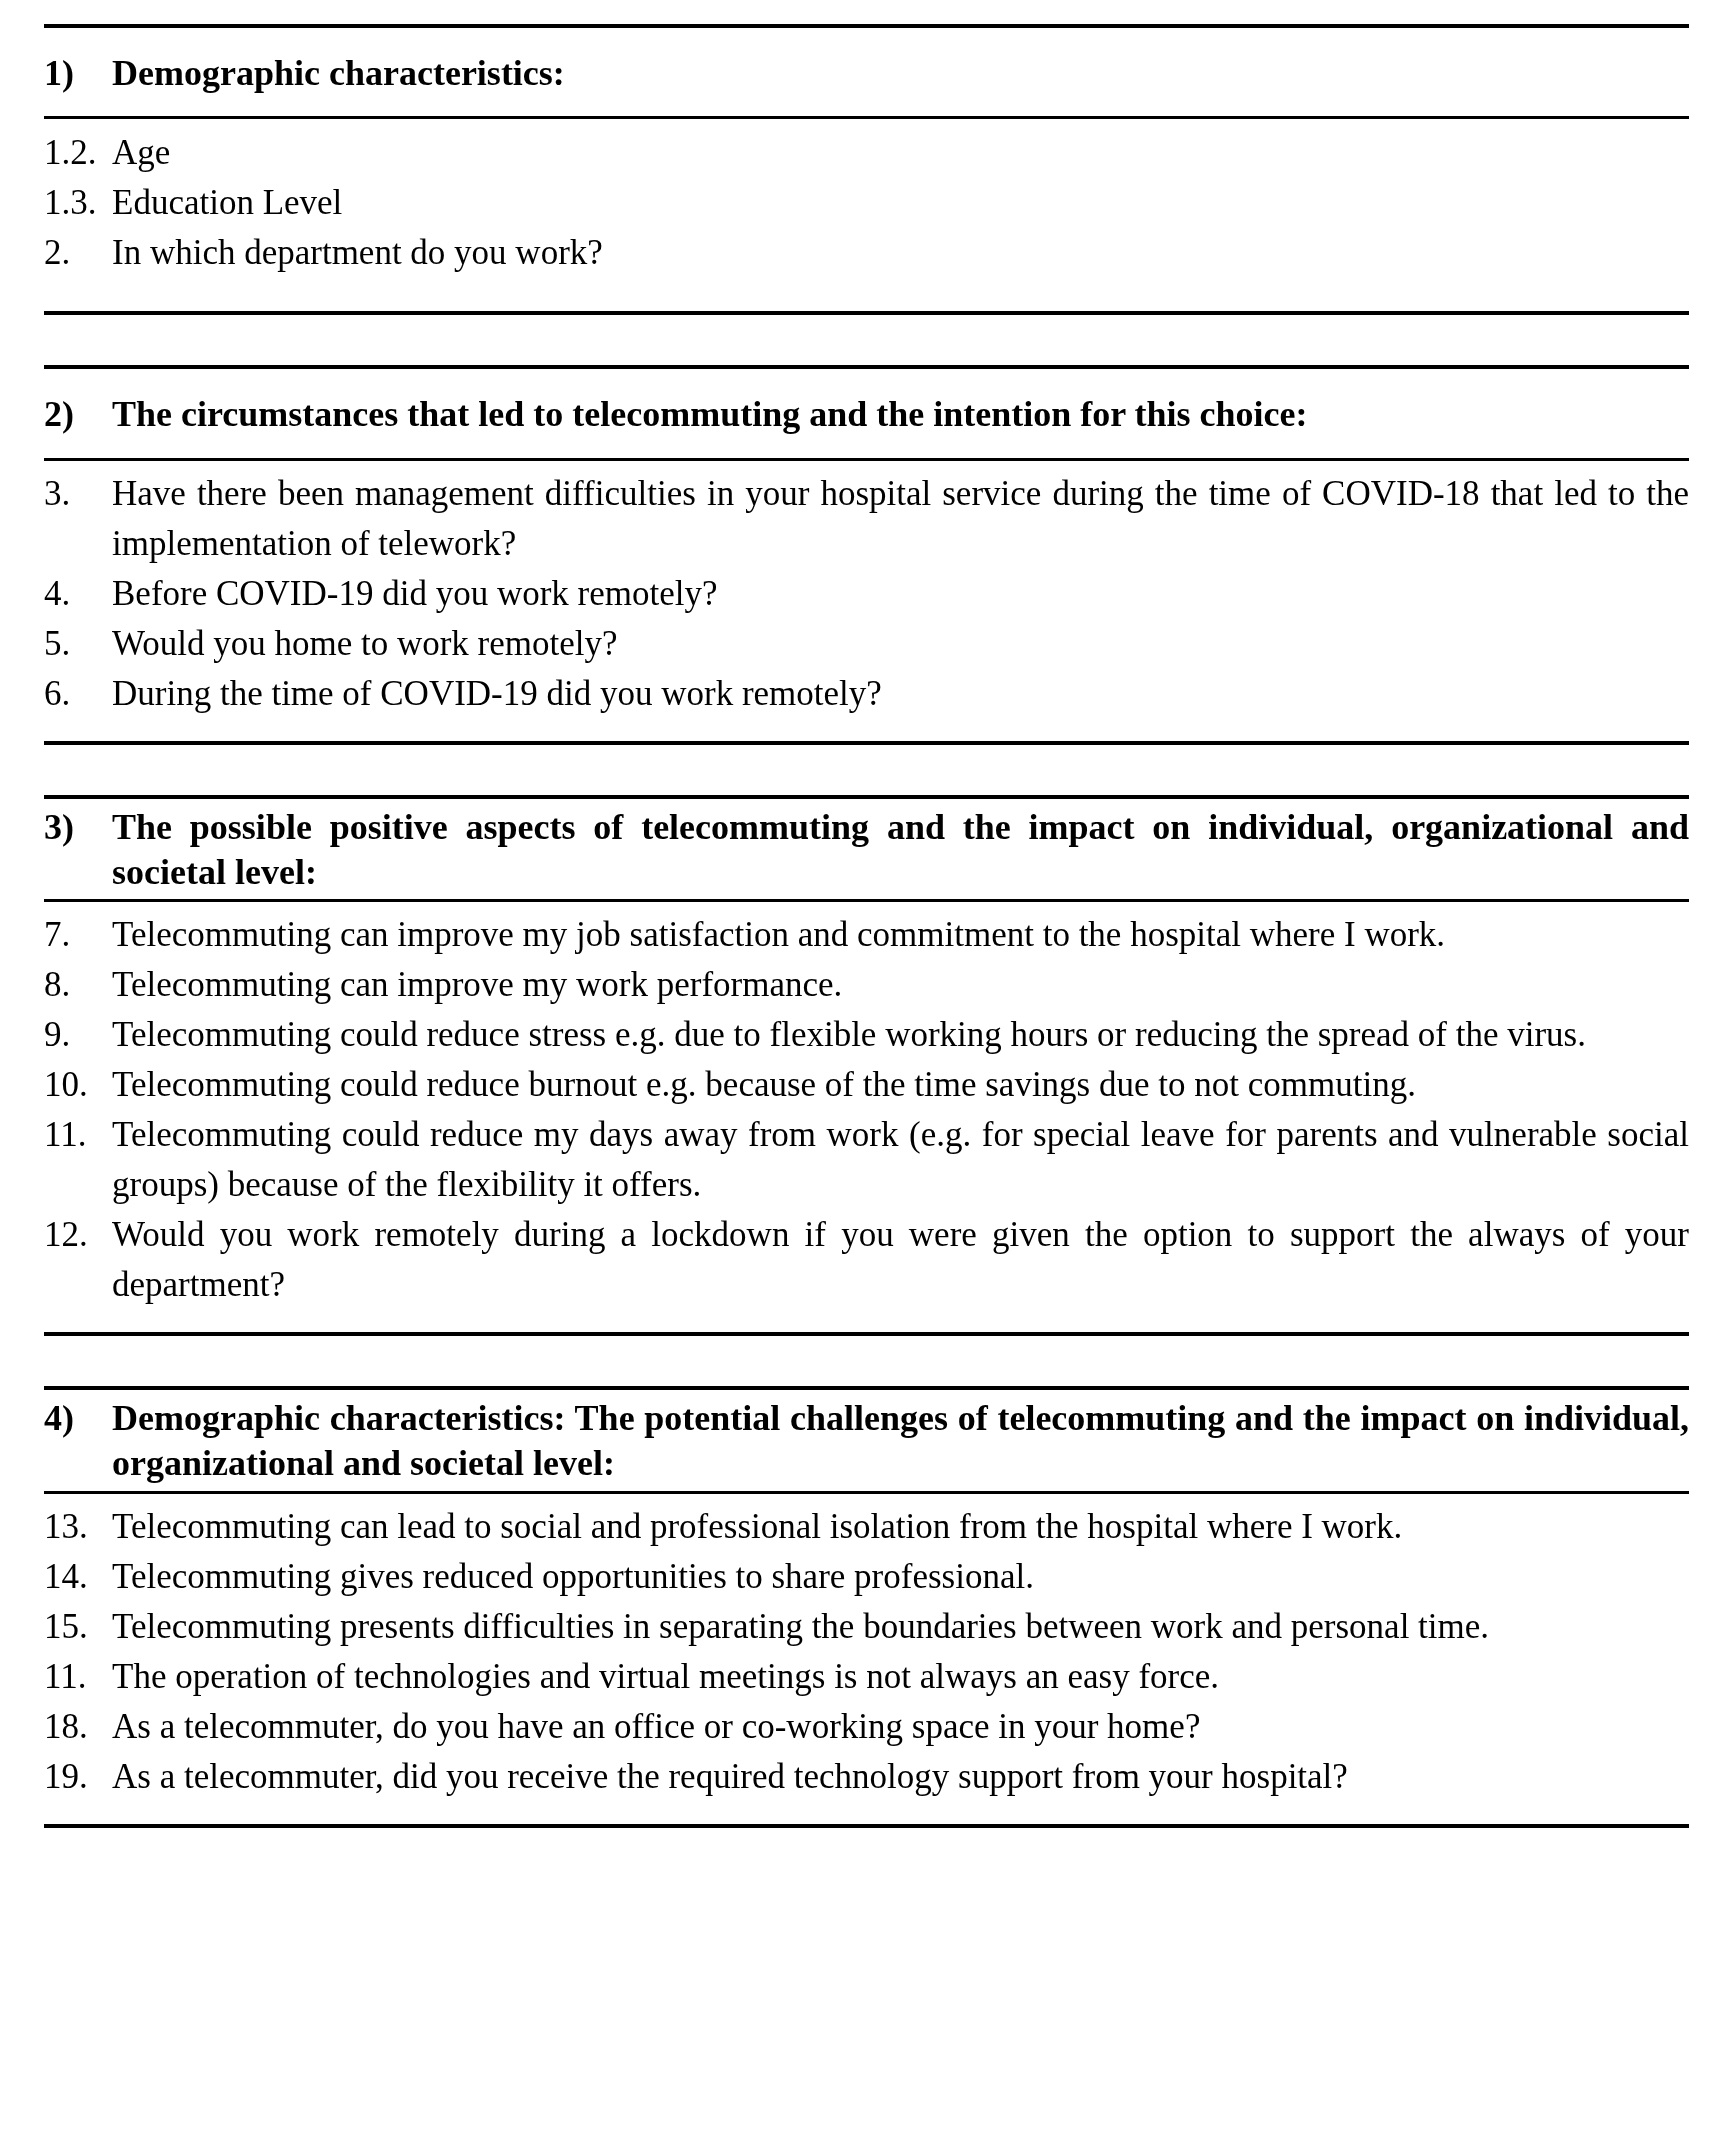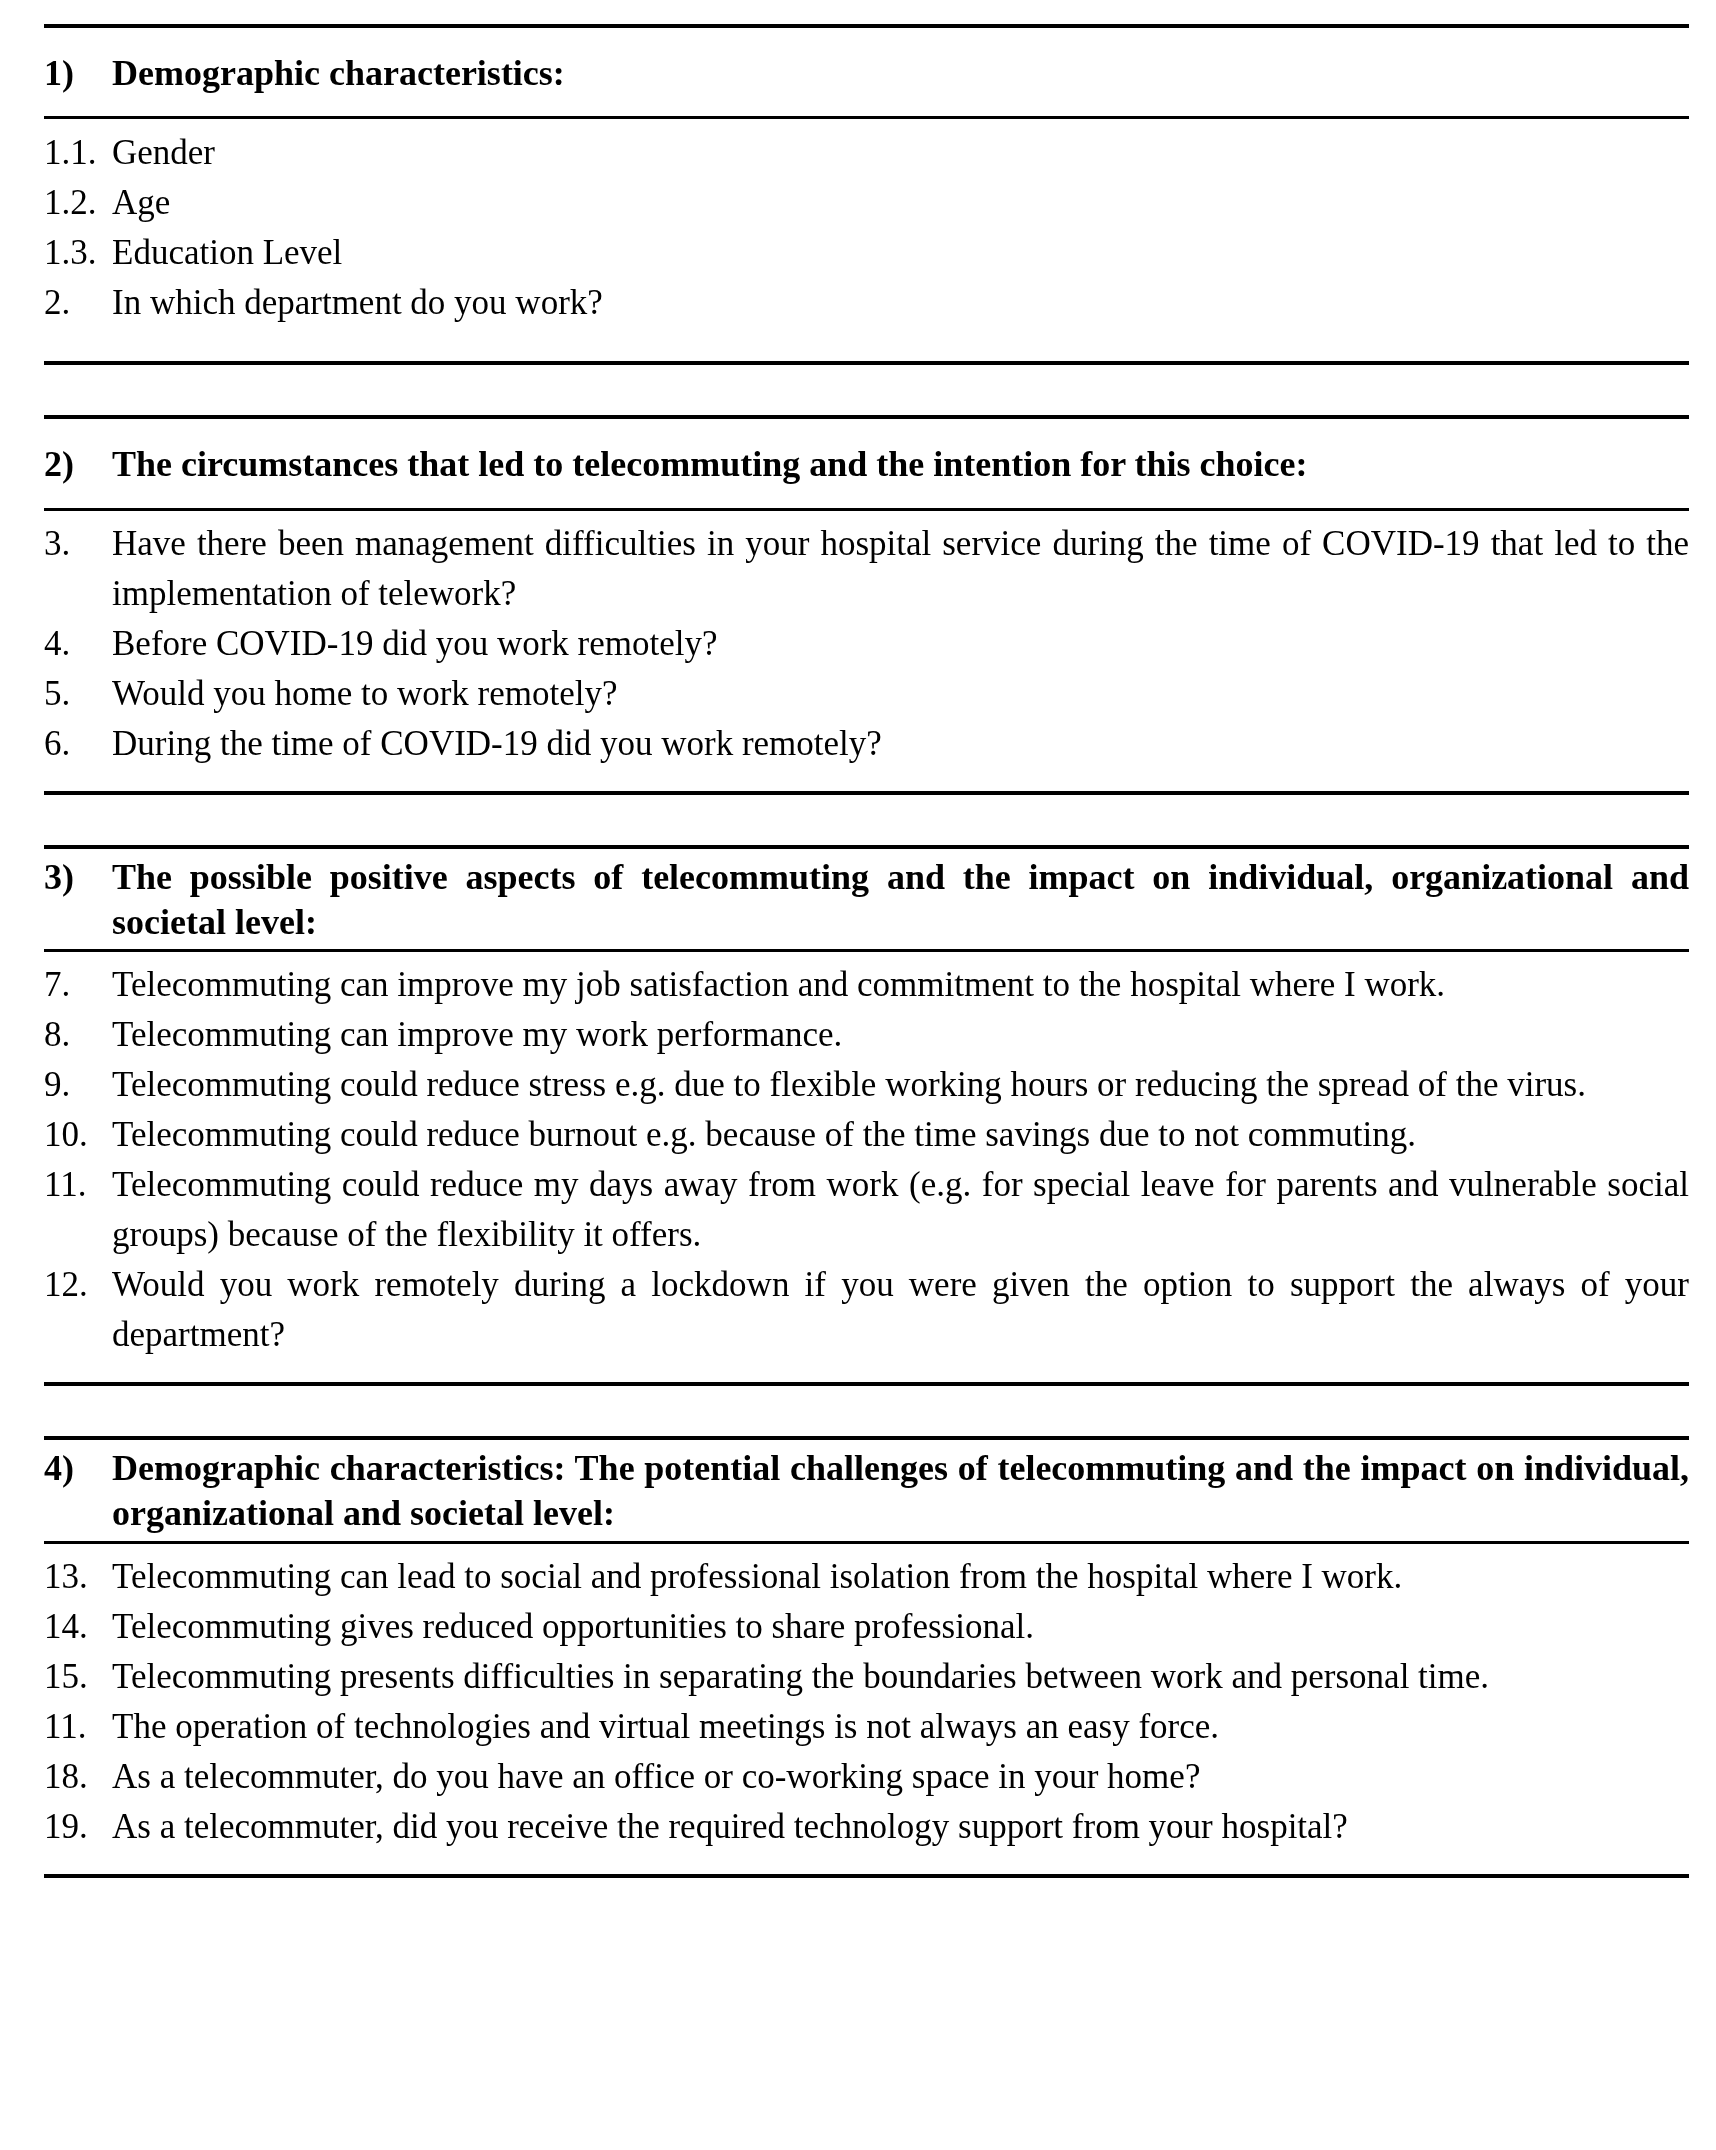--- a/index.html
+++ b/index.html
@@ -65,24 +65,20 @@
 </head>
 <body>
 
 <section class="qtable">
   <div class="heading-row single">
     <span class="hnum">1)</span>
     <span class="htext"><span class="u">Demographic characteristics:</span></span>
   </div>
   <div class="body-rows roomy">
     <div class="qrow">
-      <span class="qnum">1.1.</span>
-      <span class="qtext">Gender</span>
-    </div>
-    <div class="qrow">
       <span class="qnum">1.2.</span>
       <span class="qtext">Age</span>
     </div>
     <div class="qrow">
       <span class="qnum">1.3.</span>
       <span class="qtext">Education Level</span>
     </div>
     <div class="qrow">
       <span class="qnum">2.</span>
       <span class="qtext">In which department do you work?</span>
@@ -91,21 +87,21 @@
 </section>
 
 <section class="qtable">
   <div class="heading-row single">
     <span class="hnum">2)</span>
     <span class="htext"><span class="u">The circumstances that led to telecommuting and the intention for this choice:</span></span>
   </div>
   <div class="body-rows">
     <div class="qrow">
       <span class="qnum">3.</span>
-      <span class="qtext">Have there been management difficulties in your hospital service during the time of COVID-19 that led to the implementation of telework?</span>
+      <span class="qtext">Have there been management difficulties in your hospital service during the time of COVID-18 that led to the implementation of telework?</span>
     </div>
     <div class="qrow">
       <span class="qnum">4.</span>
       <span class="qtext">Before COVID-19 did you work remotely?</span>
     </div>
     <div class="qrow">
       <span class="qnum">5.</span>
       <span class="qtext">Would you home to work remotely?</span>
     </div>
     <div class="qrow">

